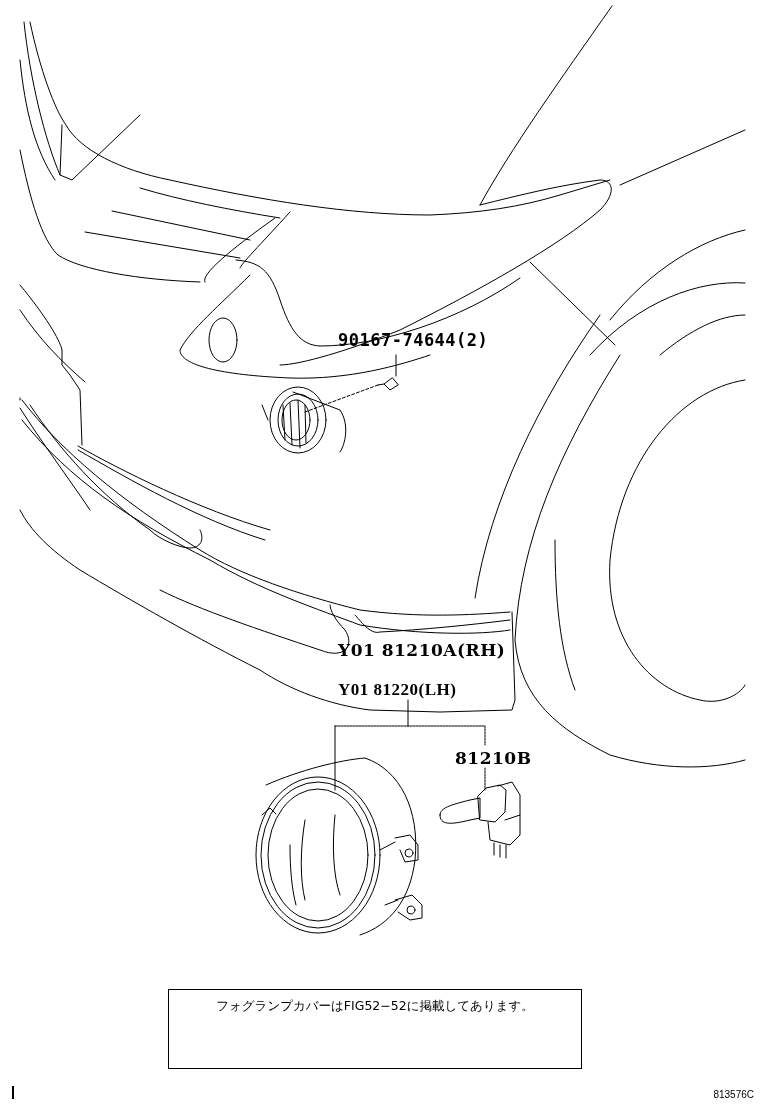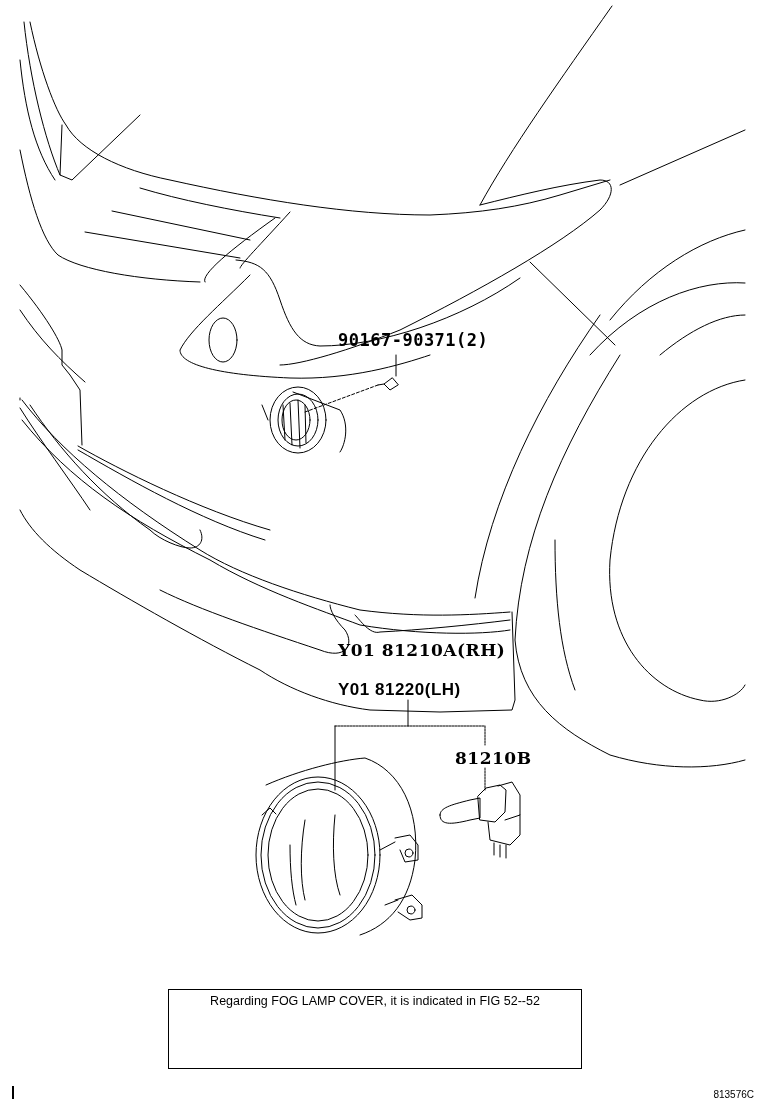--- a/index.html
+++ b/index.html
@@ -108,23 +108,23 @@
     <path d="M440 815 C 440 808, 450 805, 470 800 L 480 798 L 480 818 L 470 820 C 450 825, 440 825, 440 815 Z"></path>
     <path d="M478 796 L 486 788 L 500 785 L 506 790 L 505 812 L 495 822 L 480 820 Z"></path>
     <path d="M498 786 L 512 782 L 520 795 L 520 815 L 505 820"></path>
     <path d="M488 822 L 490 840 L 510 845 L 520 835 L 520 815"></path>
     <path d="M494 843 L 494 855"></path>
     <path d="M500 845 L 500 857"></path>
     <path d="M506 845 L 506 858"></path>
   </g>
 </svg>
 
-<div class="part-label" style="left:338px; top:330px;">90167-90371(2)</div>
+<div class="part-label" style="left:338px; top:330px;">90167-74644(2)</div>
 <div class="part-label" style="left:338px; top:640px; font-family:'DejaVu Serif', serif;">Y01 81210A(RH)</div>
-<div class="part-label" style="left:338px; top:680px; font-family:Liberation Sans, sans-serif;">Y01 81220(LH)</div>
+<div class="part-label" style="left:338px; top:680px; font-family:Liberation Serif, serif;">Y01 81220(LH)</div>
 <div class="part-label" style="left:455px; top:748px; font-family:'DejaVu Serif', serif;">81210B</div>
 
 <div class="note-box">
-  <div class="note-en">Regarding FOG LAMP COVER, it is indicated in FIG 52--52</div>
+  <div class="note-jp">フォグランプカバーはFIG52−52に掲載してあります。</div>
 </div>
 
 <div class="corner-mark"></div>
 <div class="fig-id">813576C</div>
 
 </body></html>

